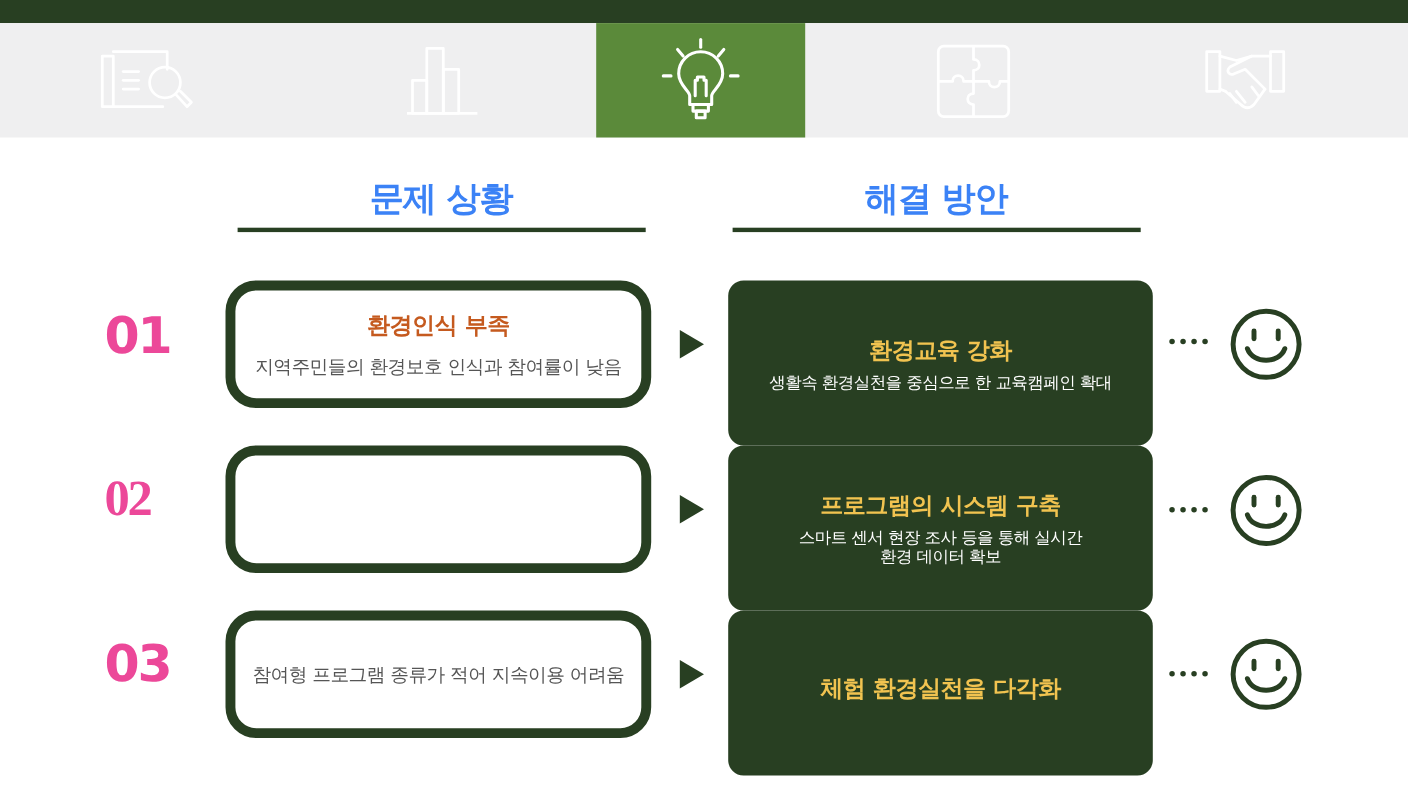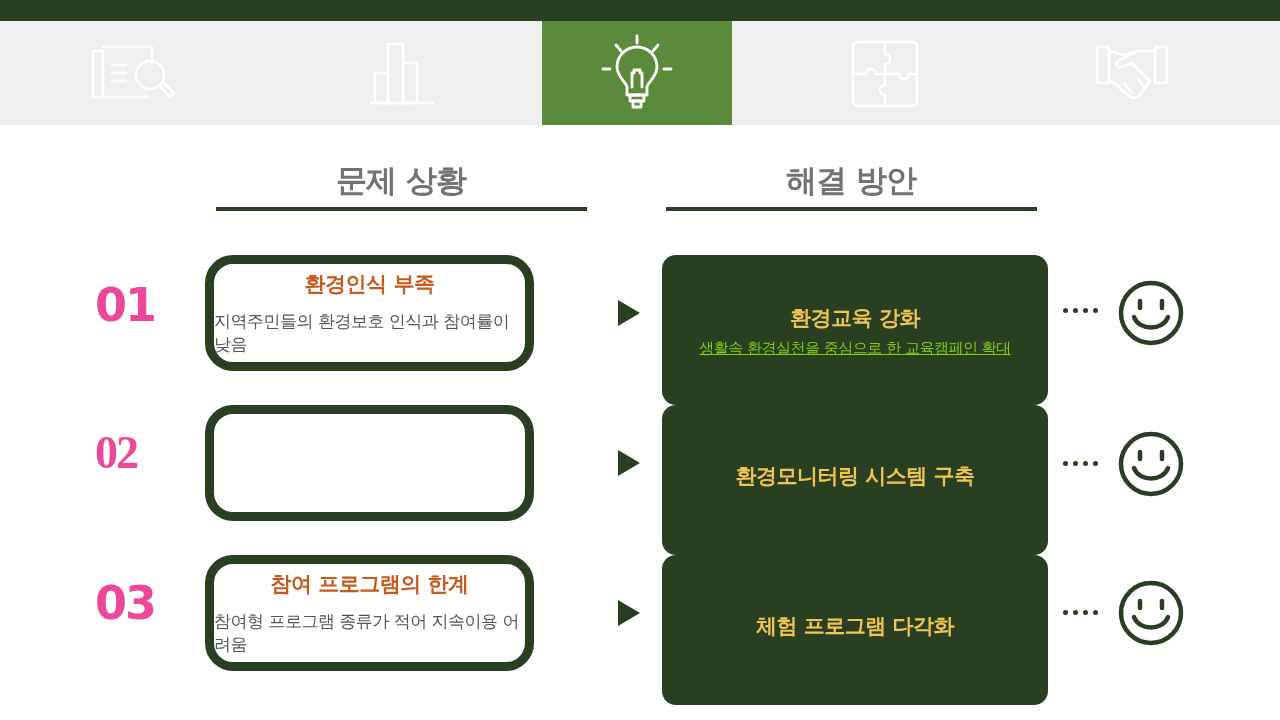--- a/index.html
+++ b/index.html
@@ -3,34 +3,34 @@
 <meta charset="utf-8">
 <style>
   * { margin:0; padding:0; box-sizing:border-box; }
   html, body { width:1280px; height:720px; overflow:hidden; background:#ffffff; font-family:"DejaVu Sans", sans-serif; }
   .topbar { position:absolute; left:0; top:0; width:1280px; height:21px; background:#283f22; }
   .tabband { position:absolute; left:0; top:21px; width:1280px; height:104px; background:#efeff0; }
   .tab { position:absolute; top:0; height:104px; display:flex; align-items:center; justify-content:center; }
   .tab.active { background:#5b8a3a; }
   .tab svg { display:block; }
 
-  .col-title { position:absolute; top:160px; font-size:31px; font-weight:bold; color:#737373; text-align:center; letter-spacing:-1px; }
+  .col-title { position:absolute; top:160px; font-size:31px; font-weight:bold; color:#3b82f6; text-align:center; letter-spacing:-1px; }
   .col-rule { position:absolute; top:207px; height:4px; background:#283f22; }
 
   .num { position:absolute; font-family:"DejaVu Sans", sans-serif; font-weight:bold; font-size:46px; color:#ec4899; letter-spacing:-2px; }
 
-  .pbox { position:absolute; left:205px; width:329px; height:116px; border:9px solid #283f22; border-radius:28px; background:#ffffff; display:flex; flex-direction:column; align-items:center; justify-content:center; }
+  .pbox { position:absolute; left:205px; width:387px; height:116px; border:9px solid #283f22; border-radius:28px; background:#ffffff; display:flex; flex-direction:column; align-items:center; justify-content:center; }
   .pbox .ptitle { font-size:21px; font-weight:bold; color:#c55a1f; margin-bottom:12px; letter-spacing:-0.5px; }
   .pbox .pdesc { font-size:17px; color:#555555; letter-spacing:-0.5px; }
 
   .arrow { position:absolute; left:618px; width:0; height:0; border-top:13px solid transparent; border-bottom:13px solid transparent; border-left:22px solid #283f22; }
 
   .sbox { position:absolute; left:662px; width:386px; height:150px; background:#283f22; border-radius:14px; display:flex; flex-direction:column; align-items:center; justify-content:center; text-align:center; }
   .sbox .stitle { font-size:21px; font-weight:bold; color:#f1c350; margin-bottom:8px; letter-spacing:-0.5px; }
-  .sbox .sdesc { font-size:15px; color:#84cc16; line-height:17px; letter-spacing:-0.5px; white-space:pre-line;text-decoration:underline; }
+  .sbox .sdesc { font-size:15px; color:#ffffff; line-height:17px; letter-spacing:-0.5px; white-space:pre-line; }
 
   .dots { position:absolute; left:1063px; display:flex; gap:5px; }
   .dots span { width:5px; height:5px; background:#283f22; border-radius:50%; display:block; }
   .smiley { position:absolute; left:1117px; }
 </style>
 </head>
 <body>
 
 <div class="topbar"></div>
 
@@ -120,43 +120,44 @@
   <line x1="23" y1="22" x2="23" y2="29"></line>
   <line x1="45" y1="22" x2="45" y2="29"></line>
   <path d="M17 38 C22 52 46 52 51 38"></path>
 </svg>
 
 <div class="num" style="left:95px;top:426px;font-family:Liberation Serif, serif;">02</div>
 <div class="pbox" style="top:405px;">
 </div>
 <div class="arrow" style="top:450px;"></div>
 <div class="sbox" style="top:405px;">
-  <div class="stitle">환경모니터링 시스템 구축</div>
+  <div class="stitle">프로그램의 시스템 구축</div>
+  <div class="sdesc">스마트 센서 현장 조사 등을 통해 실시간
+환경 데이터 확보</div>
 </div>
 <div class="dots" style="top:461px;">
     <span></span>
     <span></span>
     <span></span>
     <span></span>
   </div>
 <svg class="smiley" style="top:430px;" width="68" height="68" viewBox="0 0 68 68" fill="none" stroke="#283f22" stroke-width="4.5" stroke-linecap="round">
   <circle cx="34" cy="34" r="30"></circle>
   <line x1="23" y1="22" x2="23" y2="29"></line>
   <line x1="45" y1="22" x2="45" y2="29"></line>
   <path d="M17 38 C22 52 46 52 51 38"></path>
 </svg>
 
 <div class="num" style="left:95px;top:576px;">03</div>
 <div class="pbox" style="top:555px;">
-  <div class="ptitle">참여 프로그램의 한계</div>
   <div class="pdesc">참여형 프로그램 종류가 적어 지속이용 어려움</div>
 </div>
 <div class="arrow" style="top:600px;"></div>
 <div class="sbox" style="top:555px;">
-  <div class="stitle">체험 프로그램 다각화</div>
+  <div class="stitle">체험 환경실천을 다각화</div>
 </div>
 <div class="dots" style="top:610px;">
     <span></span>
     <span></span>
     <span></span>
     <span></span>
   </div>
 <svg class="smiley" style="top:579px;" width="68" height="68" viewBox="0 0 68 68" fill="none" stroke="#283f22" stroke-width="4.5" stroke-linecap="round">
   <circle cx="34" cy="34" r="30"></circle>
   <line x1="23" y1="22" x2="23" y2="29"></line>

